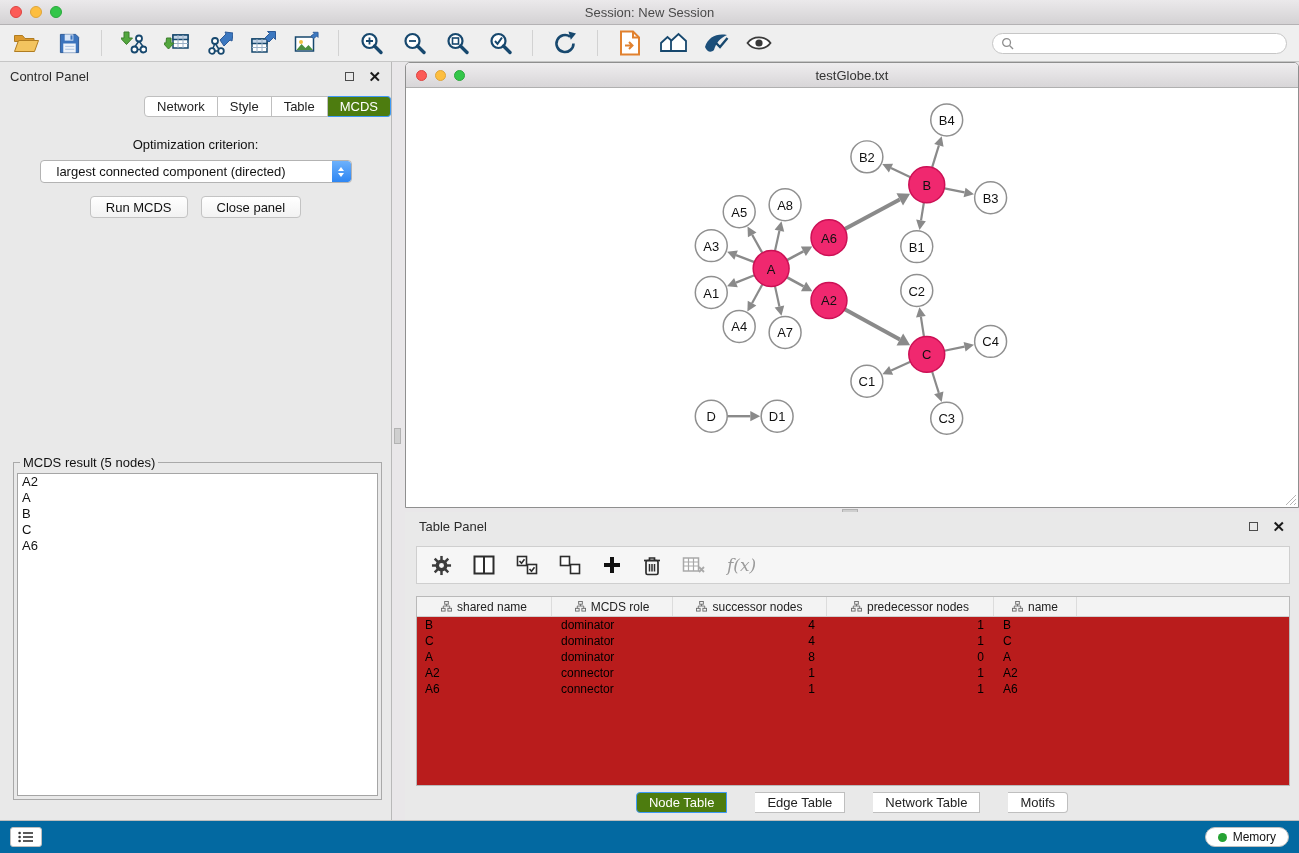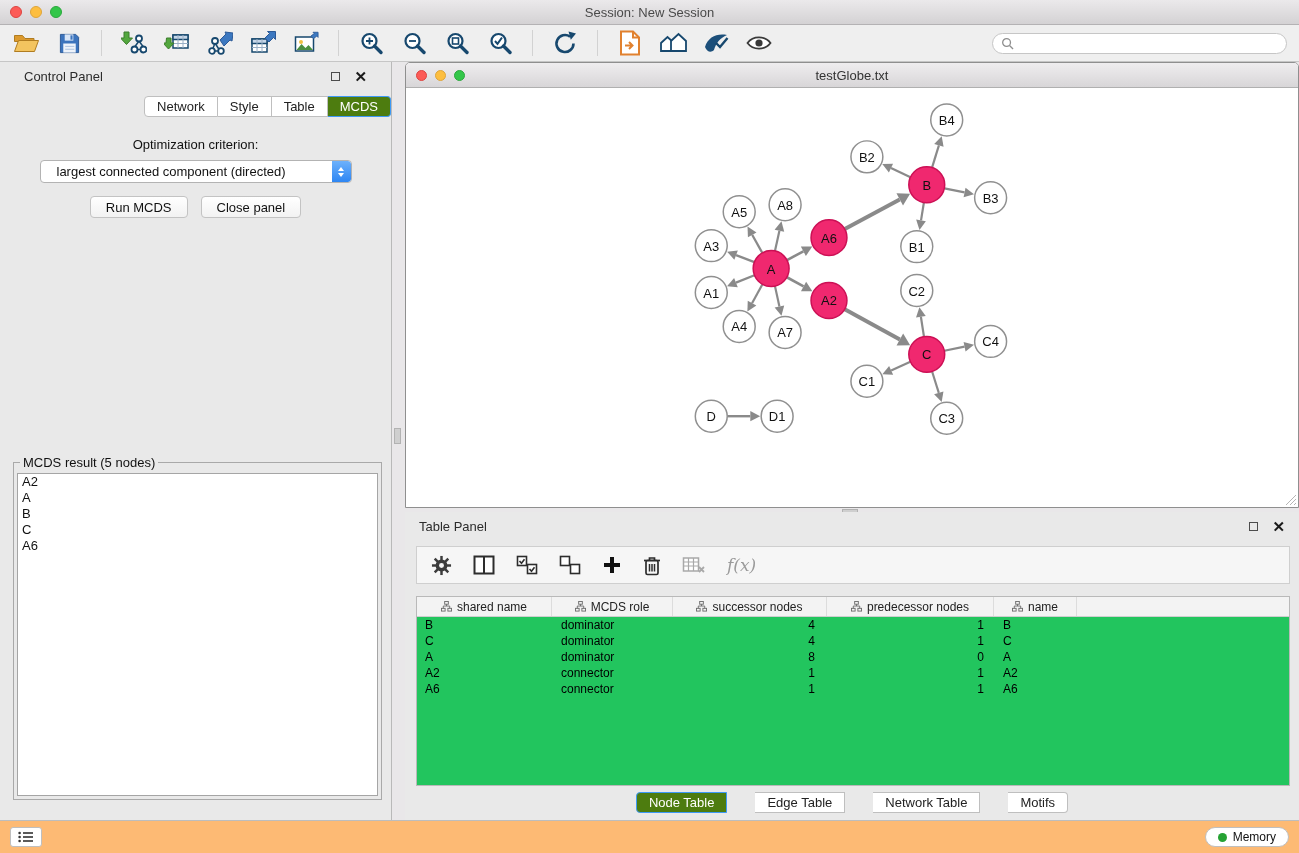--- a/index.html
+++ b/index.html
@@ -24,21 +24,21 @@
   .app-title { position:absolute; left:0; right:0; text-align:center; font-size:13px; color:#4a4a4a; }
   
   .toolbar { position:absolute; top:25px; left:0; right:0; height:37px; background:#efefef;
     border-bottom:1px solid #c6c6c6; display:flex; align-items:center; padding:0 12px; gap:15px; }
   .tb-btn { width:28px; height:28px; display:flex; align-items:center; justify-content:center; cursor:pointer; }
   .tb-sep { width:1px; height:26px; background:#d2d2d2; margin:0 3px; }
   .search { margin-left:auto; width:295px; height:21px; border:1px solid #c6c6c6; border-radius:11px;
     background:#fff; display:flex; align-items:center; padding:0 8px; gap:5px; }
   .search input { border:none; outline:none; flex:1; font-size:12px; font-family:"Liberation Sans",sans-serif; background:transparent; }
   
-  .panel-header { height:28px; display:flex; align-items:center; padding:0 24px; font-size:13px; color:#2c2c2c; }
+  .panel-header { height:28px; display:flex; align-items:center; padding:0 10px; font-size:13px; color:#2c2c2c; }
   .float-btn { width:9px; height:9px; border:1.5px solid #4c4c4c; margin-left:auto; margin-right:14px; cursor:pointer; }
   .close-x { font-size:15px; font-weight:bold; color:#1a1a1a; cursor:pointer; line-height:1; }
   .segtabs { display:flex; justify-content:flex-end; }
   .seg { height:21px; line-height:20px; padding:0 12px; background:#fff; border:1px solid #bfbfbf;
     border-left:none; font-size:13px; color:#222; cursor:pointer; white-space:nowrap; }
   .seg:first-child { border-left:1px solid #bfbfbf; border-radius:4px 0 0 4px; }
   .seg:last-child { border-radius:0 4px 4px 0; }
   .seg.active { background:#4d7c0f; border-color:#3d99f6; color:#fff; }
   
   .control-panel { position:absolute; top:62px; left:0; width:392px; bottom:33px;
@@ -73,34 +73,34 @@
   .resize-corner { position:absolute; right:1px; bottom:1px; }
   
   .v-handle { position:absolute; left:394px; top:428px; width:7px; height:16px; background:#cfcfcf; border:1px solid #b2b2b2; cursor:col-resize; }
   .h-handle { position:absolute; left:842px; top:509px; width:16px; height:7px; background:#cfcfcf; border:1px solid #b2b2b2; cursor:row-resize; }
   
   .table-panel { position:absolute; left:405px; top:512px; width:894px; bottom:33px; background:#e9e9e9; }
   .table-toolbar { position:absolute; left:11px; right:9px; top:34px; height:38px; background:#f6f6f6;
     border:1px solid #cfcfcf; display:flex; align-items:center; gap:21px; padding:0 14px;text-align:right; }
   .tt-btn { display:flex; align-items:center; justify-content:center; cursor:pointer; }
   .fx { font-family:"DejaVu Serif", serif; font-style:italic; color:#9a9a9a; font-size:17px; }
-  .table-wrap { position:absolute; left:11px; right:9px; top:84px; bottom:34px; background:#22c55e; border:1px solid #b9b9b9; overflow:hidden; }
+  .table-wrap { position:absolute; left:11px; right:9px; top:84px; bottom:34px; background:#b91c1c; border:1px solid #b9b9b9; overflow:hidden; }
   .thead, .trow { display:grid; grid-template-columns:135px 121px 154px 167px 83px 1fr; }
   .thead { height:20px; background:#f3f3f3; border-bottom:1px solid #cfcfcf; }
   .thcell { display:flex; align-items:center; justify-content:center; gap:5px; font-size:12px; color:#222;
     border-right:1px solid #dcdcdc; overflow:hidden; cursor:pointer; }
   .thcell.filler { border-right:none; cursor:default; }
   .trow { height:16px; cursor:default; }
   .tcell { font-size:12px; line-height:16px; color:#000; white-space:nowrap; overflow:hidden; }
   .tcell.c0 { padding-left:8px; } .tcell.c1 { padding-left:9px; }
   .tcell.c2 { text-align:right; padding-right:12px; } .tcell.c3 { text-align:right; padding-right:10px; }
   .tcell.c4 { padding-left:9px; }
   .table-tabs { position:absolute; left:0; right:0; bottom:7px; display:flex; justify-content:center;gap:28px; }
   
-  .statusbar { position:absolute; left:0; right:0; bottom:0; height:33px; background:#fdba74;
+  .statusbar { position:absolute; left:0; right:0; bottom:0; height:33px; background:#0369a1;
     border-top:1px solid #bdbdbd; display:flex; align-items:center; padding:0 10px; }
   .list-btn { width:32px; height:20px; background:#fff; border:1px solid #bfbfbf; border-radius:3px;
     display:flex; align-items:center; justify-content:center; cursor:pointer; }
   .memory-btn { margin-left:auto; height:20px; border:1px solid #bfbfbf; border-radius:10px; background:#fff;
     display:flex; align-items:center; gap:6px; padding:0 12px; font-size:12px; color:#111; cursor:pointer; }
   .memory-dot { width:9px; height:9px; border-radius:50%; background:#26a233; }
 </style>
 </head>
 <body>
 

